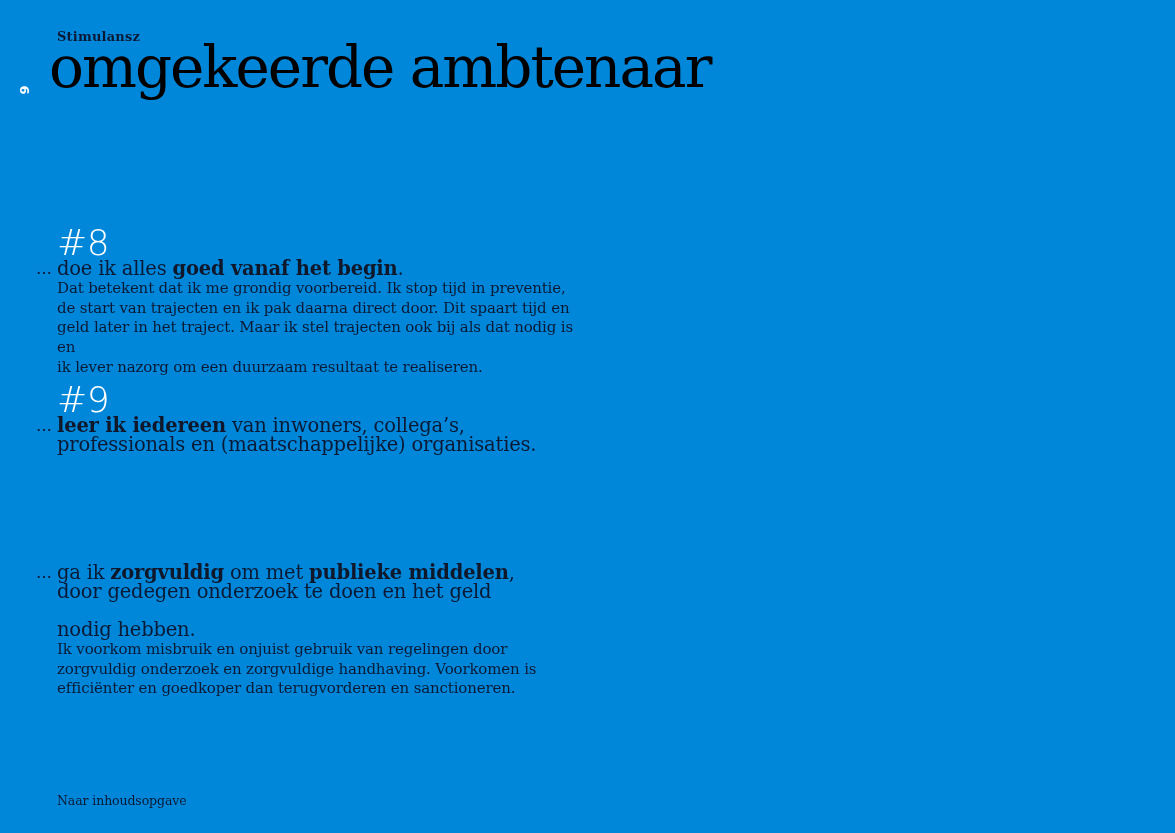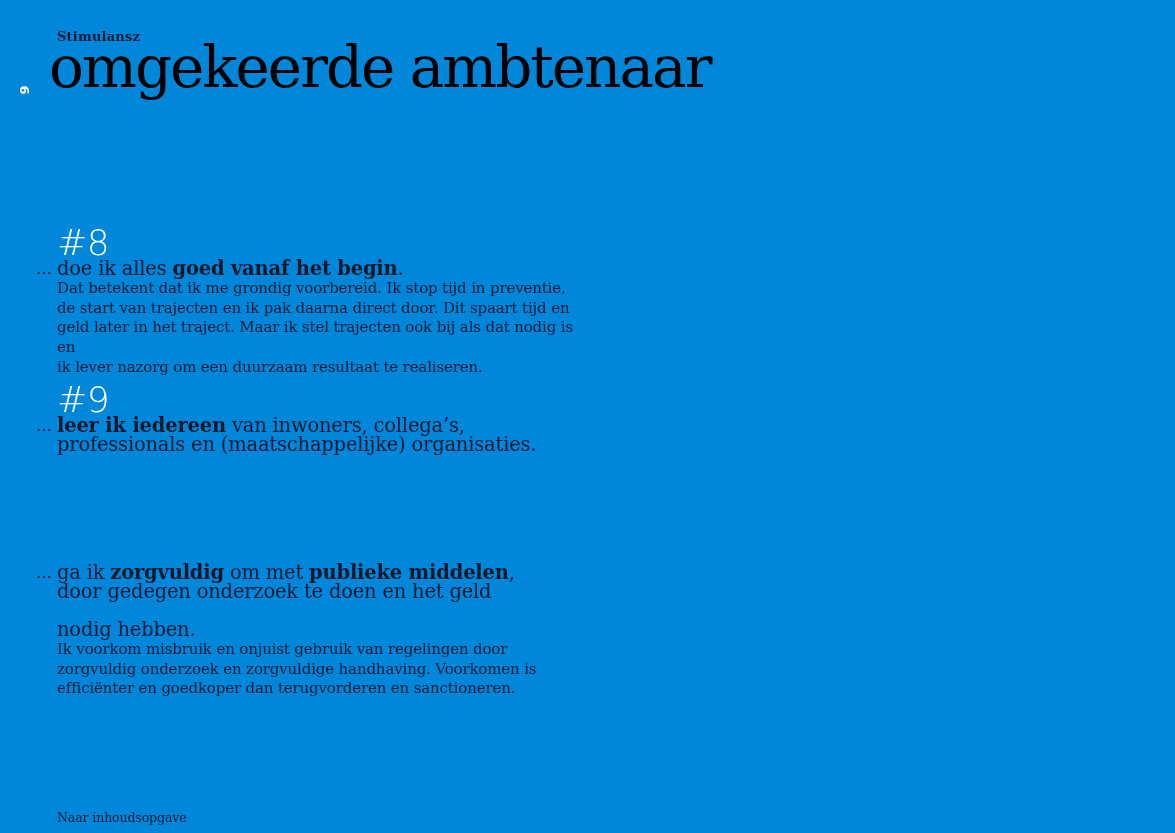--- a/index.html
+++ b/index.html
@@ -100,21 +100,20 @@
     #s10 { top: 562px; }
     .toc-link {
       position: absolute;
       left: 57px;
       top: 793px;
       font-family: "DejaVu Serif", serif;
       font-size: 12.5px;
       color: #0a1a36;
       text-decoration: none;
       letter-spacing: -0.1px;
-      margin-top: 17px;
     }
   </style>
 </head>
 <body>
 
 <div class="brand">Stimulansz</div>
 <div class="page-number">6</div>
 <h1 class="title">omgekeerde ambtenaar</h1>
 
 <div class="section" id="s8">

